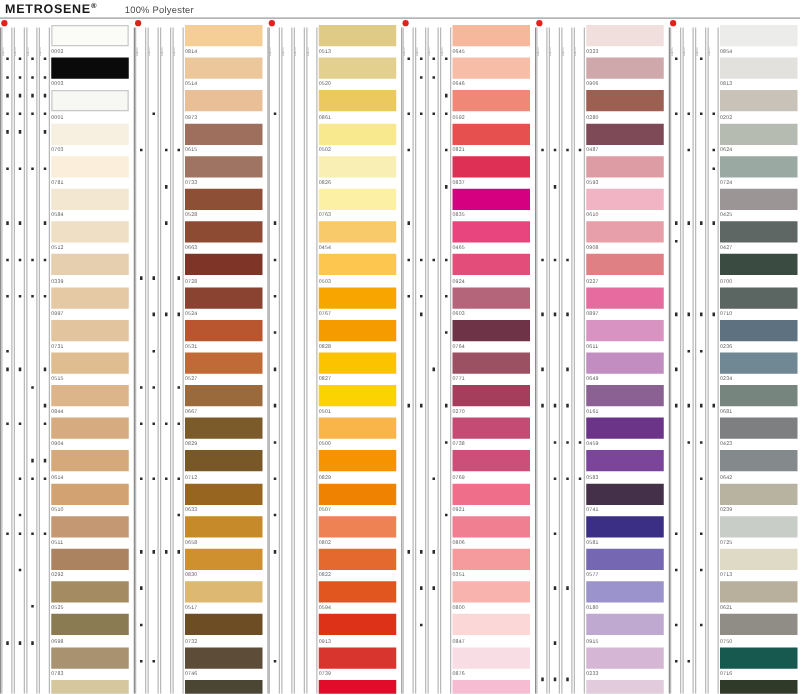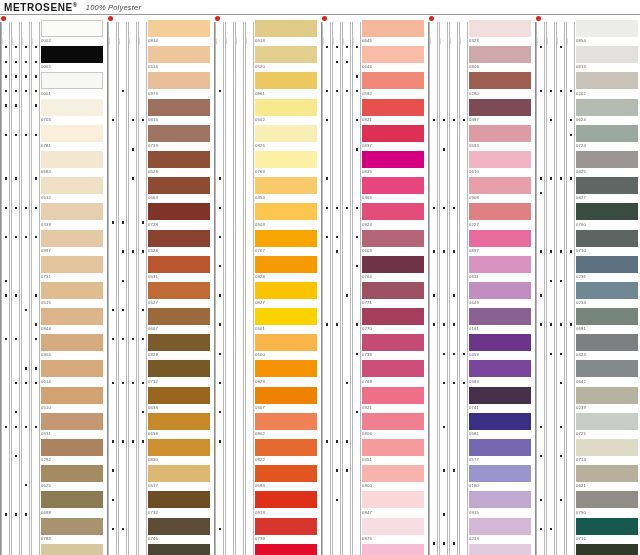--- a/index.html
+++ b/index.html
@@ -15,21 +15,21 @@
   #brand-header {
     position:absolute; left:0; top:0; width:640px; height:15px;
     display:flex; align-items:center; padding-left:4px;
   }
   #brand-name {
     font-size:10px; font-weight:bold; letter-spacing:0.6px;
     color:#1a1a1a;
   }
   #brand-reg { font-size:6px; font-weight:bold; vertical-align:super; color:#1a1a1a; }
   #brand-sub {
-    font-size:7.5px; color:#4a4a4a; margin-left:8px; letter-spacing:0.2px;font-style:italic;
+    font-size:7.5px; color:#4a4a4a; margin-left:22px; letter-spacing:0.2px;
   }
   #header-rule {
     position:absolute; left:0; top:14px; width:640px; height:1px;
     background:#9a9a9a;
   }
   
   #chart {
     position:absolute; left:0; top:16px; width:640px; height:539px;
     display:flex; align-items:flex-start;
   }

